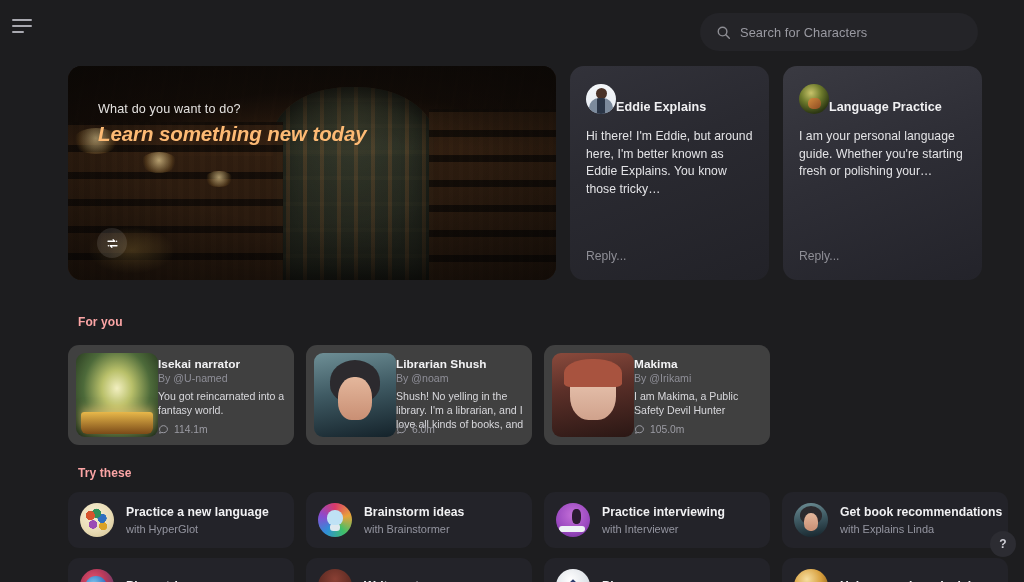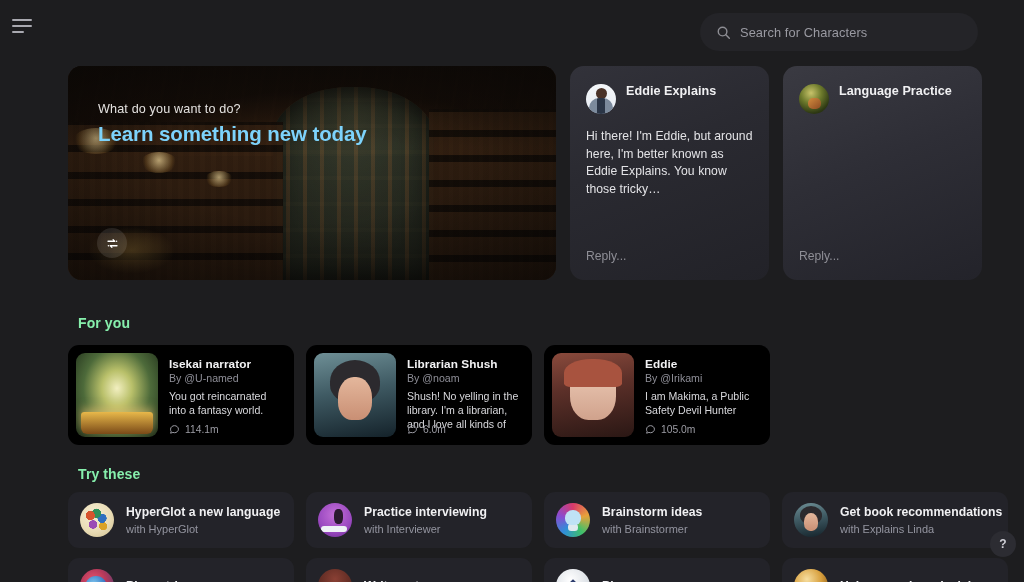--- a/index.html
+++ b/index.html
@@ -92,63 +92,63 @@
     background: radial-gradient(ellipse at 50% 50%, rgba(214,168,78,.55), rgba(0,0,0,0) 70%);
   }
   .hero .vig {
     position: absolute; inset: 0;
     background:
       linear-gradient(180deg, rgba(10,8,6,.62) 0%, rgba(10,8,6,.18) 38%, rgba(8,6,5,.45) 100%),
       radial-gradient(ellipse 90% 80% at 50% 45%, rgba(0,0,0,0) 35%, rgba(0,0,0,.62) 100%);
   }
   .hero .htxt { position: absolute; left: 30px; top: 36px; }
   .hero .hsub { font-size: 12.6px; color: #e4e2e0; letter-spacing: .15px; }
-  .hero .htitle { margin-top: 6px; font-size: 20.5px; font-weight: 700; color: #7dd3fc; letter-spacing: -.1px; }
+  .hero .htitle { margin-top: 6px; font-size: 20.5px; font-weight: 700; color: #fdba74; letter-spacing: -.1px; font-style: italic; }
   .shufflebtn {
     position: absolute; left: 29px; bottom: 22px; width: 30px; height: 30px;
     border-radius: 50%; background: rgba(255,255,255,.10);
     display: flex; align-items: center; justify-content: center; cursor: pointer;
   }
   .shufflebtn svg { display: block; }
 
   
   .chatcard {
     position: relative; width: 199px; height: 214px; flex: 0 0 auto;
     border-radius: 14px; padding: 18px 16px 0 16px; cursor: pointer;
     background: linear-gradient(158deg, #32323a 0%, #2a2a31 40%, #222228 100%);
     display: flex; flex-direction: column;
   }
   .chatcard.alt { background: linear-gradient(158deg, #3a3a42 0%, #2e2e36 45%, #23232a 100%); }
-  .cc-head { display: flex; align-items: flex-start; gap: 10px; }
+  .cc-head { display: flex; align-items: flex-end; gap: 0; }
   .cc-av { width: 30px; height: 30px; border-radius: 50%; flex: 0 0 auto; overflow: hidden; position: relative; }
   .av-eddie { background: radial-gradient(circle at 50% 120%, #5a6a86 0%, #e9eef4 45%, #f6f8fa 100%); }
   .av-eddie::before { content:""; position:absolute; left:50%; top:14%; width:11px; height:11px; margin-left:-5.5px; border-radius:50%; background:#4a3328; }
   .av-eddie::after { content:""; position:absolute; left:50%; top:46%; width:24px; height:20px; margin-left:-12px; border-radius:10px 10px 0 0; background: linear-gradient(90deg,#7b8a9c 0 32%, #2a3546 32% 68%, #7b8a9c 68% 100%); }
   .av-lang { background: radial-gradient(circle at 40% 30%, #c8c36a 0%, #6d7a2c 38%, #2f3a14 72%, #141a09 100%); }
   .av-lang::after { content:""; position:absolute; left:30%; top:46%; width:42%; height:36%; border-radius:5px; background: linear-gradient(140deg,#d38c3e,#8c4a22); }
   .cc-name { font-size: 12.6px; font-weight: 600; color: #f0f0f2; letter-spacing: .05px; }
   .cc-body { margin-top: 14px; font-size: 12.2px; line-height: 1.44; color: #e3e3e6; letter-spacing: .05px; }
   .cc-reply { position: absolute; left: 16px; bottom: 17px; font-size: 12.2px; color: #8e8e96; }
 
   
   .sec-title {
     position: absolute; left: 78px;
-    font-size: 14px; font-weight: 700; color: #86efac; letter-spacing: .1px;
+    font-size: 12px; font-weight: 700; color: #fca5a5; letter-spacing: .1px;
   }
   #foryou-title { top: 315px; }
   #trythese-title { top: 466px; }
 
   .charrow {
     position: absolute; left: 68px; top: 345px; width: 956px; height: 100px;
     display: flex; gap: 12px;
   }
   .charcard {
     width: 226px; height: 100px; flex: 0 0 auto;
-    background: #000000; border-radius: 11px;
-    display: flex; gap: 11px; padding: 8px; cursor: pointer;
+    background: #404040; border-radius: 11px;
+    display: flex; padding: 8px; cursor: pointer;
   }
   .cthumb { width: 82px; height: 84px; border-radius: 9px; flex: 0 0 auto; position: relative; overflow: hidden; }
   .th-isekai { background: radial-gradient(ellipse at 50% 42%, #f2efc0 0%, #b9c06a 26%, #4d6a3a 58%, #1c2a18 100%); }
   .th-isekai::after { content:""; position:absolute; left:6%; bottom:4%; width:88%; height:26%; border-radius:3px 3px 6px 6px; background: linear-gradient(180deg,#e8b84a,#7a4a18); box-shadow: 0 -4px 10px rgba(255,210,120,.55); }
   .th-linda { background: linear-gradient(170deg,#6e8f96 0%, #3f5a63 45%, #14222a 100%); }
   .th-linda::before { content:""; position:absolute; left:50%; top:8%; width:62%; height:52%; margin-left:-31%; border-radius:50% 50% 42% 42%; background:#2c2a2e; }
   .th-linda::after { content:""; position:absolute; left:50%; top:28%; width:42%; height:52%; margin-left:-21%; border-radius:46% 46% 40% 40%; background: linear-gradient(180deg,#e4b79c,#c98f74); }
   .th-levi { background: linear-gradient(170deg,#2a2c33 0%, #1a1c22 50%, #0d0e12 100%); }
   .th-levi::before { content:""; position:absolute; left:50%; top:6%; width:64%; height:40%; margin-left:-32%; border-radius:48% 48% 20% 20%; background:#2e2a2c; }
   .th-levi::after { content:""; position:absolute; left:50%; top:26%; width:44%; height:50%; margin-left:-22%; border-radius:44% 44% 38% 38%; background: linear-gradient(180deg,#e3c6b4,#bf9d8b); }
@@ -264,20 +264,21 @@
       </div>
       <div class="cc-body">Hi there! I'm Eddie, but around here, I'm better known as Eddie Explains. You know those tricky…</div>
       <div class="cc-reply">Reply...</div>
     </div>
 
     <div class="chatcard alt">
       <div class="cc-head">
         <div class="cc-av av-lang"></div>
         <div class="cc-name">Language Practice</div>
       </div>
+      <div class="cc-body">I am your personal language guide. Whether you're starting fresh or polishing your…</div>
       <div class="cc-reply">Reply...</div>
     </div>
 
   </div>
 
   <div class="sec-title" id="foryou-title">For you</div>
 
   <div class="charrow">
 
     <div class="charcard">
@@ -307,21 +308,21 @@
           </svg>
           <span>6.0m</span>
         </div>
       </div>
     </div>
 
 
     <div class="charcard">
       <div class="cthumb th-makima"></div>
       <div class="cmeta">
-        <div class="cname">Eddie</div>
+        <div class="cname">Makima</div>
         <div class="cby">By @Irikami</div>
         <div class="cdesc">I am Makima, a Public Safety Devil Hunter</div>
         <div class="cstat">
           <svg viewBox="0 0 14 14" width="11" height="11" fill="none" stroke="#9c9ca4" stroke-width="1.25">
             <path d="M12 6.6c0 2.5-2.3 4.5-5 4.5-.7 0-1.4-.14-2-.38L2 11.7l.75-2.1A4.2 4.2 0 0 1 2 6.6C2 4.1 4.3 2.1 7 2.1s5 2 5 4.5Z"></path>
           </svg>
           <span>105.0m</span>
         </div>
       </div>
     </div>
@@ -329,39 +330,39 @@
   </div>
 
   <div class="sec-title" id="trythese-title">Try these</div>
 
   <div class="tryzone">
 
     <div class="tryrow">
       <div class="trycard">
         <div class="tav tav-globe"></div>
         <div class="ttext">
-          <div class="ttitle">HyperGlot a new language</div>
+          <div class="ttitle">Practice a new language</div>
           <div class="tsub">with HyperGlot</div>
+        </div>
+      </div>
+      <div class="trycard">
+        <div class="tav tav-brain"></div>
+        <div class="ttext">
+          <div class="ttitle">Brainstorm ideas</div>
+          <div class="tsub">with Brainstormer</div>
         </div>
       </div>
       <div class="trycard">
         <div class="tav tav-interview"></div>
         <div class="ttext">
           <div class="ttitle">Practice interviewing</div>
           <div class="tsub">with Interviewer</div>
         </div>
       </div>
       <div class="trycard">
-        <div class="tav tav-brain"></div>
-        <div class="ttext">
-          <div class="ttitle">Brainstorm ideas</div>
-          <div class="tsub">with Brainstormer</div>
-        </div>
-      </div>
-      <div class="trycard">
         <div class="tav tav-linda"></div>
         <div class="ttext">
           <div class="ttitle">Get book recommendations</div>
           <div class="tsub">with Explains Linda</div>
         </div>
       </div>
     </div>
 
     <div class="tryrow">
       <div class="trycard">

